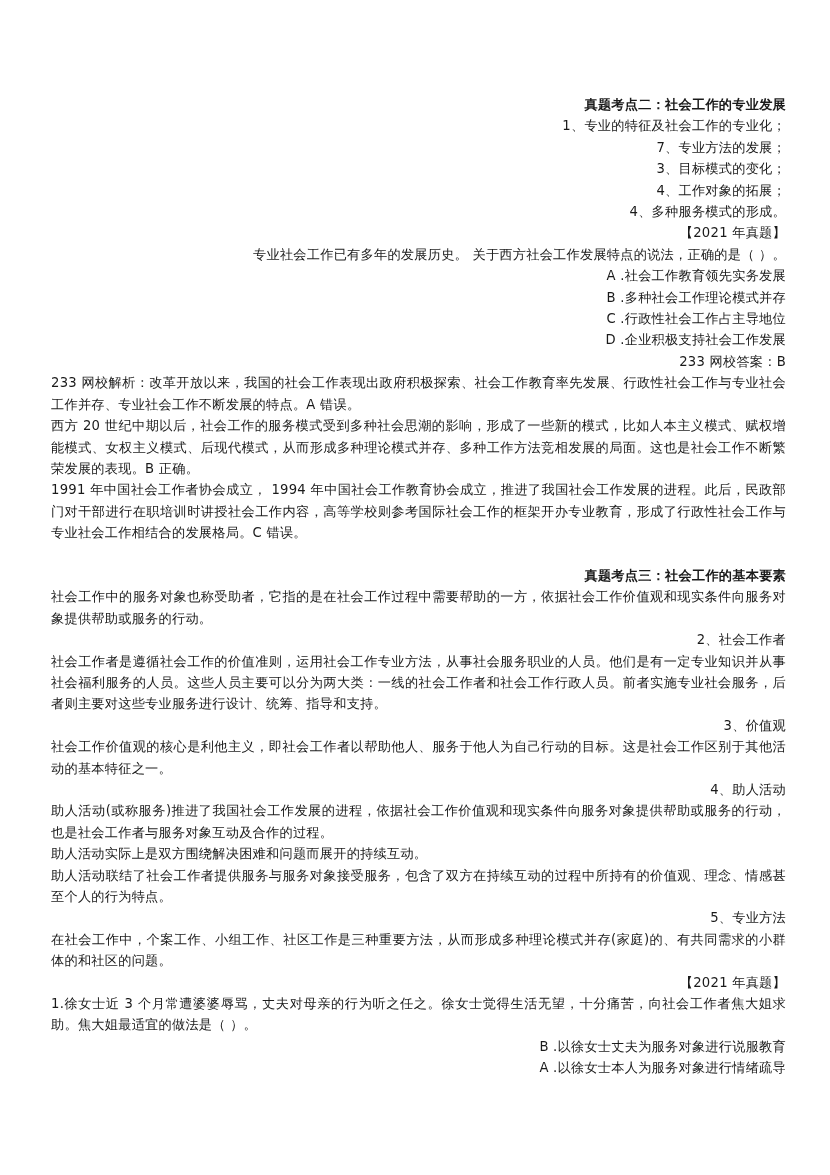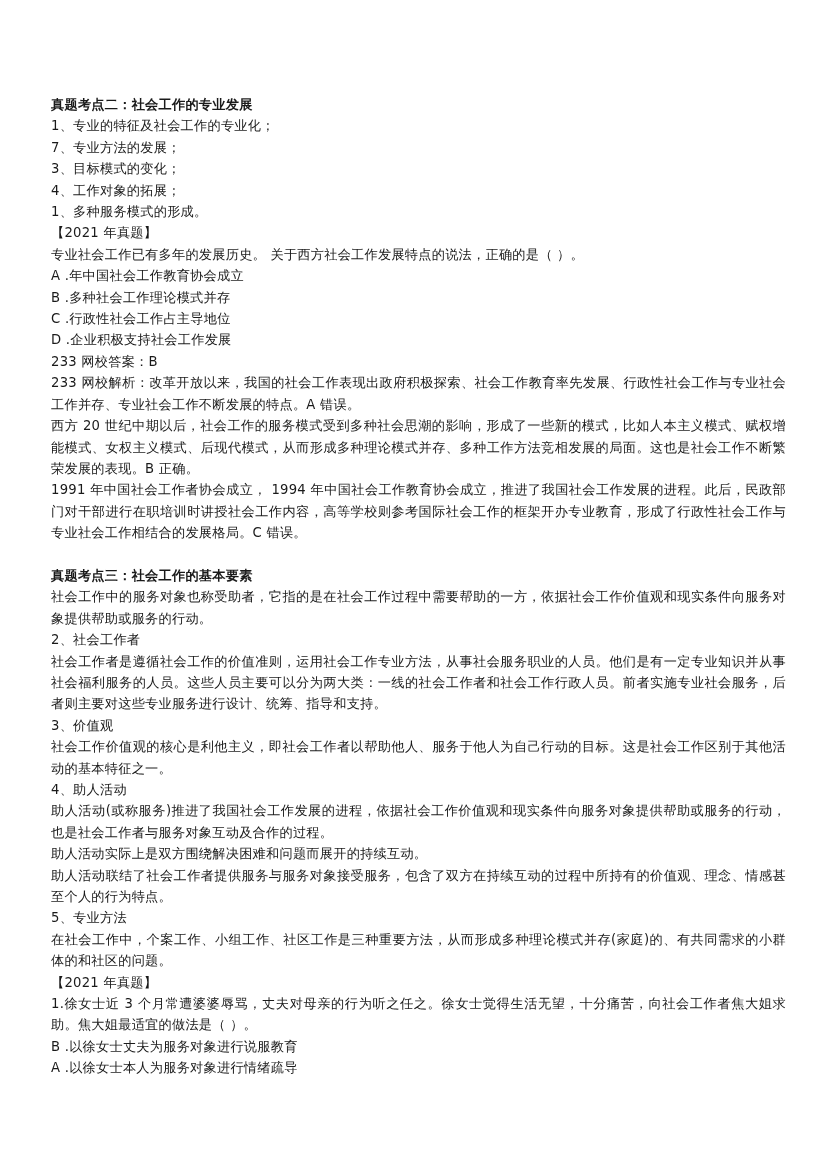--- a/index.html
+++ b/index.html
@@ -3,38 +3,38 @@
 <meta charset="utf-8">
 <style>
   html, body { margin: 0; padding: 0; background: #ffffff; }
   body { width: 830px; height: 1175px; overflow: hidden; position: relative; }
   .page {
     position: absolute; left: 51px; top: 94px; width: 735px;
     font-family: "DejaVu Sans", "Liberation Sans", sans-serif;
     font-size: 13.2px; line-height: 21.4px; color: #1a1a1a;
     letter-spacing: 0.25px;
   }
-  .line { white-space: nowrap; }
+  .line { white-space: nowrap; text-align: right; }
   .para { text-align: justify; text-align-last: left; }
   .h { font-weight: bold; }
   .gap { height: 21.4px; }
 </style>
 </head>
 <body>
 
 <div class="page">
   <div class="line h">真题考点二：社会工作的专业发展</div>
   <div class="line">1、专业的特征及社会工作的专业化；</div>
   <div class="line">7、专业方法的发展；</div>
   <div class="line">3、目标模式的变化；</div>
   <div class="line">4、工作对象的拓展；</div>
-  <div class="line">1、多种服务模式的形成。</div>
+  <div class="line">4、多种服务模式的形成。</div>
   <div class="line">【2021 年真题】</div>
   <div class="line">专业社会工作已有多年的发展历史。 关于西方社会工作发展特点的说法，正确的是（ ）。</div>
-  <div class="line">A .年中国社会工作教育协会成立</div>
+  <div class="line">A .社会工作教育领先实务发展</div>
   <div class="line">B .多种社会工作理论模式并存</div>
   <div class="line">C .行政性社会工作占主导地位</div>
   <div class="line">D .企业积极支持社会工作发展</div>
   <div class="line">233 网校答案：B</div>
   <div class="para">233 网校解析：改革开放以来，我国的社会工作表现出政府积极探索、社会工作教育率先发展、行政性社会工作与专业社会工作并存、专业社会工作不断发展的特点。A 错误。</div>
   <div class="para">西方 20 世纪中期以后，社会工作的服务模式受到多种社会思潮的影响，形成了一些新的模式，比如人本主义模式、赋权增能模式、女权主义模式、后现代模式，从而形成多种理论模式并存、多种工作方法竞相发展的局面。这也是社会工作不断繁荣发展的表现。B 正确。</div>
   <div class="para">1991 年中国社会工作者协会成立， 1994 年中国社会工作教育协会成立，推进了我国社会工作发展的进程。此后，民政部门对干部进行在职培训时讲授社会工作内容，高等学校则参考国际社会工作的框架开办专业教育，形成了行政性社会工作与专业社会工作相结合的发展格局。C 错误。</div>
 
   <div class="gap"></div>
 

